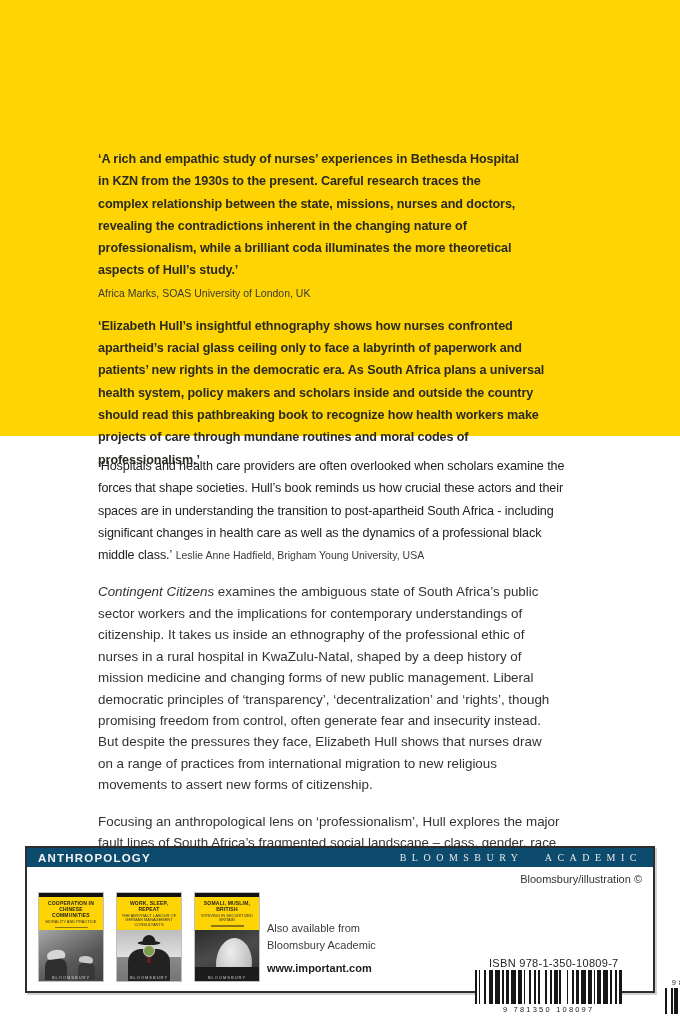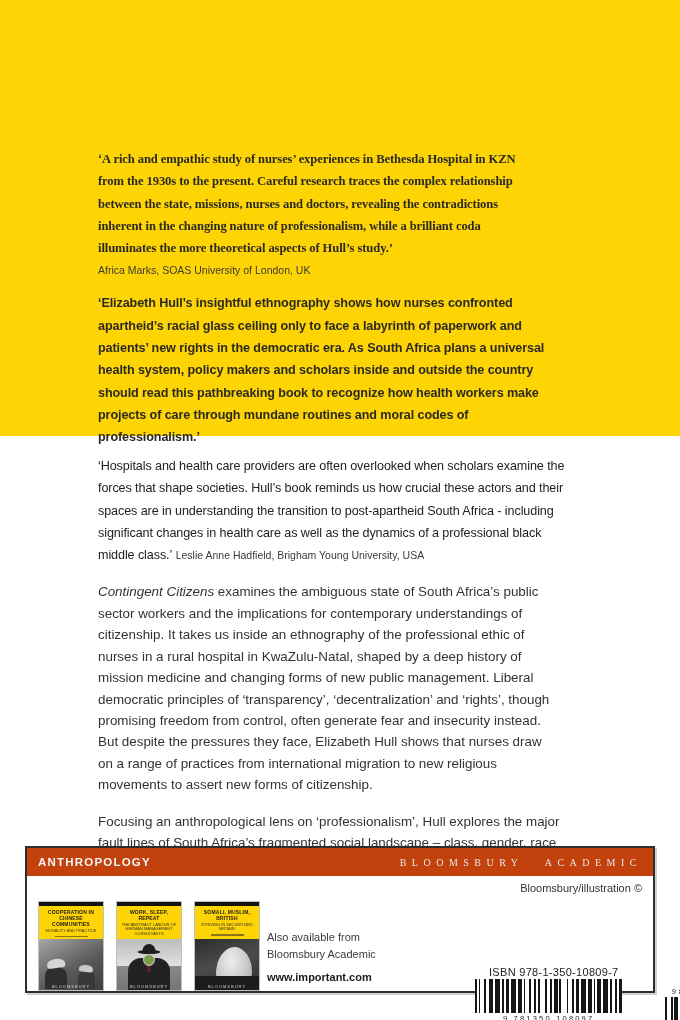--- a/index.html
+++ b/index.html
@@ -5,41 +5,41 @@
   * { margin:0; padding:0; box-sizing:border-box; }
   html,body { width:680px; height:1020px; background:#ffffff; overflow:hidden;
               font-family:"Liberation Sans", sans-serif; color:#262626; }
   .cover { position:relative; width:680px; height:1020px; background:#fff; }
 
   
   .yellow-panel { position:absolute; top:0; left:0; width:680px; height:436px;
                   background:#ffd405; padding:148px 60px 0 98px; }
   .quote { font-weight:bold; font-size:12.6px; line-height:22.3px; color:#2b2a20;
            letter-spacing:-0.1px; }
-  .q1 .quote { width:432px;font-family:Liberation Serif, serif; }
+  .q1 .quote { width:432px; }
   .q2 { margin-top:16px; }
   .q2 .quote { width:462px; }
   .attribution { font-size:10.5px; color:#3a3a32; margin-top:5px; }
 
   
   .white-panel { position:absolute; top:436px; left:0; width:680px; padding:19px 60px 0 98px; }
   .quote3 { width:478px; font-size:12.6px; line-height:22.3px; }
   .quote3 .bold { font-weight:normal; letter-spacing:-0.1px;text-align:right; }
   .attr-inline { font-size:10.5px; font-weight:normal; color:#3a3a3a; }
   .body-para { width:462px; font-size:13.4px; line-height:21.4px; margin-top:15px;
                color:#333; }
   .italic { font-style:italic; }
   .bold { font-weight:bold; color:#222; }
   .author-line { width:478px; font-size:13.4px; margin-top:17px; color:#333; }
 
   
   .footer-box { position:absolute; left:25px; top:846px; width:630px; height:147px;
                 border:2px solid #2e2e2e; background:#fff;
                 box-shadow:2px 2px 0 rgba(0,0,0,0.18); }
-  .black-bar { height:28px; background:#c2410c; display:flex; align-items:center;
+  .black-bar { height:19px; background:#0c4a6e; display:flex; align-items:center;
                justify-content:space-between; padding:0 11px; }
   .category { color:#f5f5f5; font-size:11.5px; font-weight:bold; letter-spacing:1.2px; }
   .publisher { color:#e8e8e8; font-size:10px; letter-spacing:5.5px; word-spacing:14px;
                font-family:"Liberation Serif", serif; }
   .footer-content { position:relative; height:119px; }
   .photo-credit { position:absolute; top:6px; right:11px; font-size:11px; color:#333; }
 
   
   .thumbs { position:absolute; left:12px; top:26px; display:flex; gap:14px; }
   .thumb { width:64px; height:88px; background:#fff; display:flex; flex-direction:column;

